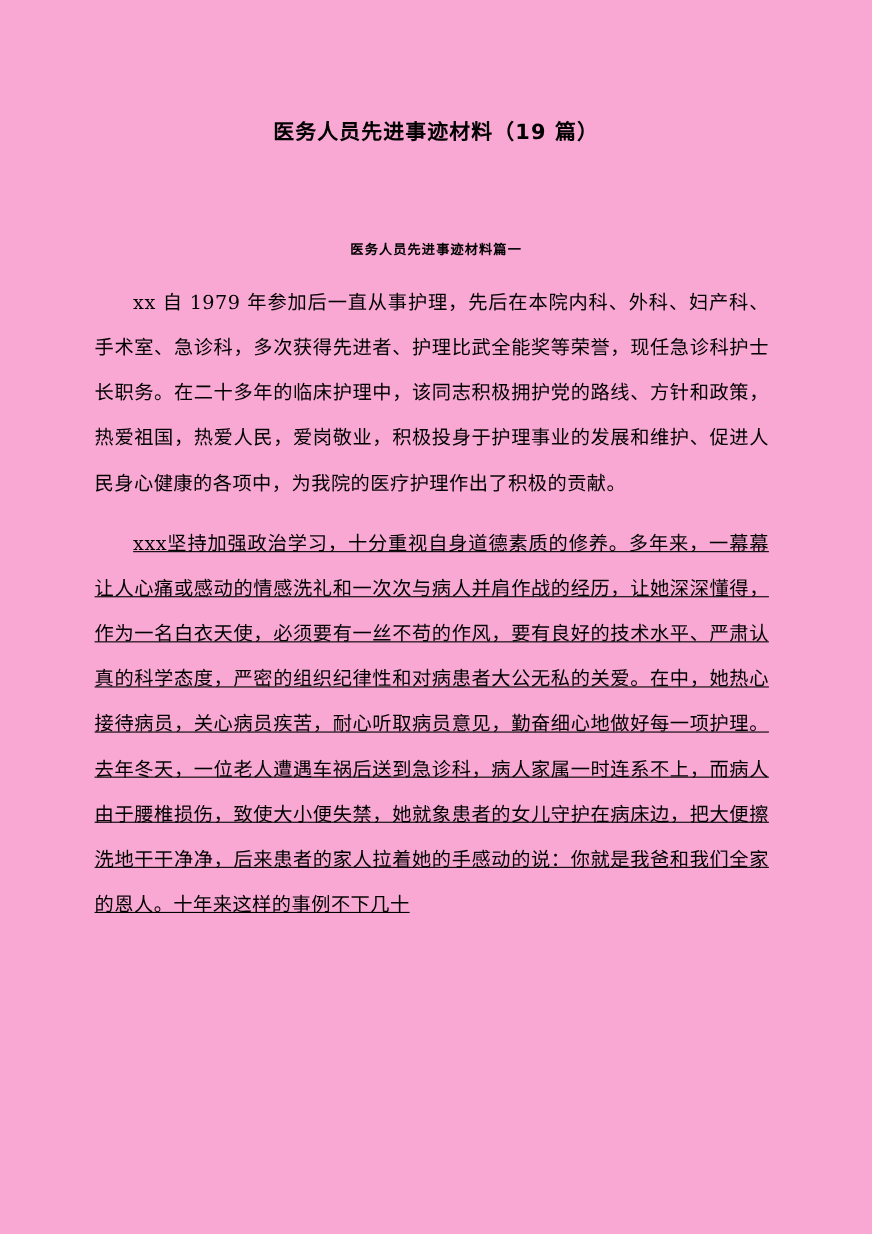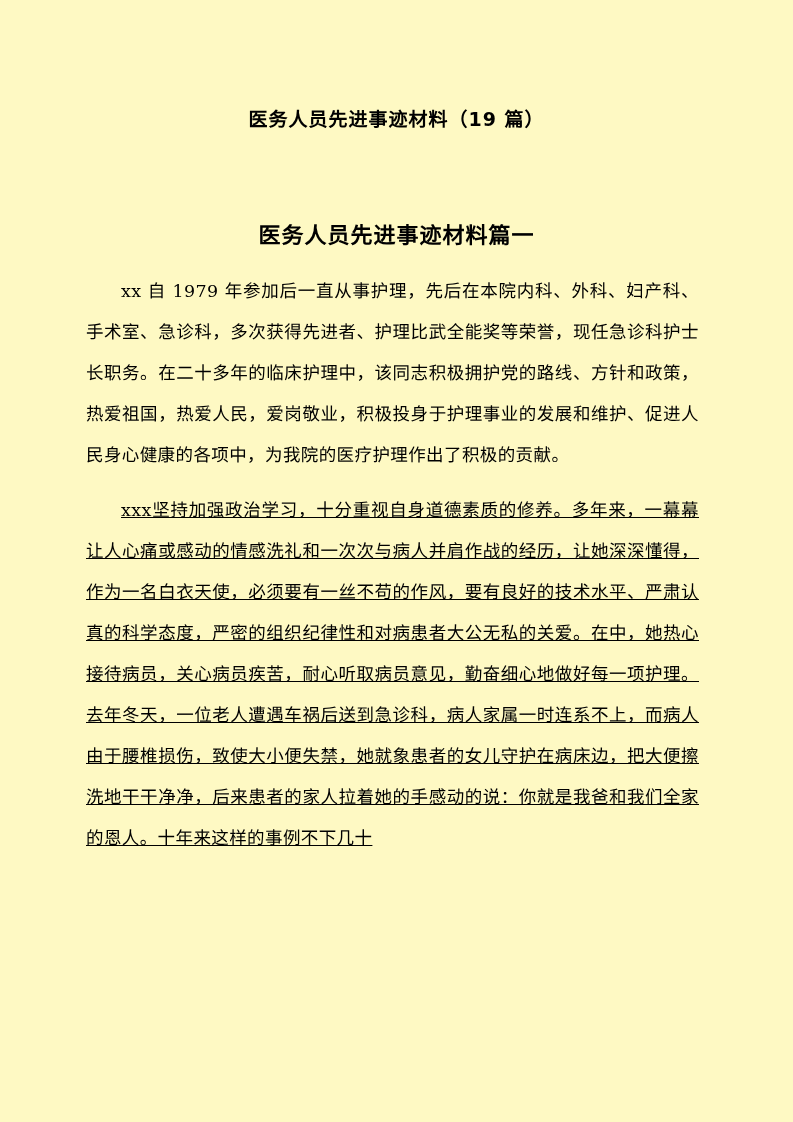--- a/index.html
+++ b/index.html
@@ -13,33 +13,33 @@
     font-family: "DejaVu Serif", "Liberation Serif", serif;
     color: #000000;
     overflow: hidden;
   }
   .page {
     position: relative;
     width: 793px;
     height: 1122px;
     box-sizing: border-box;
     padding: 96px 86px 80px 86px;
-    background: #fef9c3;
+    background: #f9a8d4;
   }
   .doc-title {
     text-align: center;
     font-size: 19px;
     font-weight: bold;
     letter-spacing: 1px;
     margin: 8px 0 0 0;
     font-family: "DejaVu Sans", "Liberation Sans", sans-serif;
   }
   .section-title {
     text-align: center;
-    font-size: 22px;
+    font-size: 12px;
     font-weight: bold;
     letter-spacing: 1px;
     margin: 86px 0 0 0;
     font-family: "DejaVu Sans", "Liberation Sans", sans-serif;
   }
   .body-text {
     font-size: 17.5px;
     line-height: 41px;
     text-align: justify;
     text-justify: inter-ideograph;

